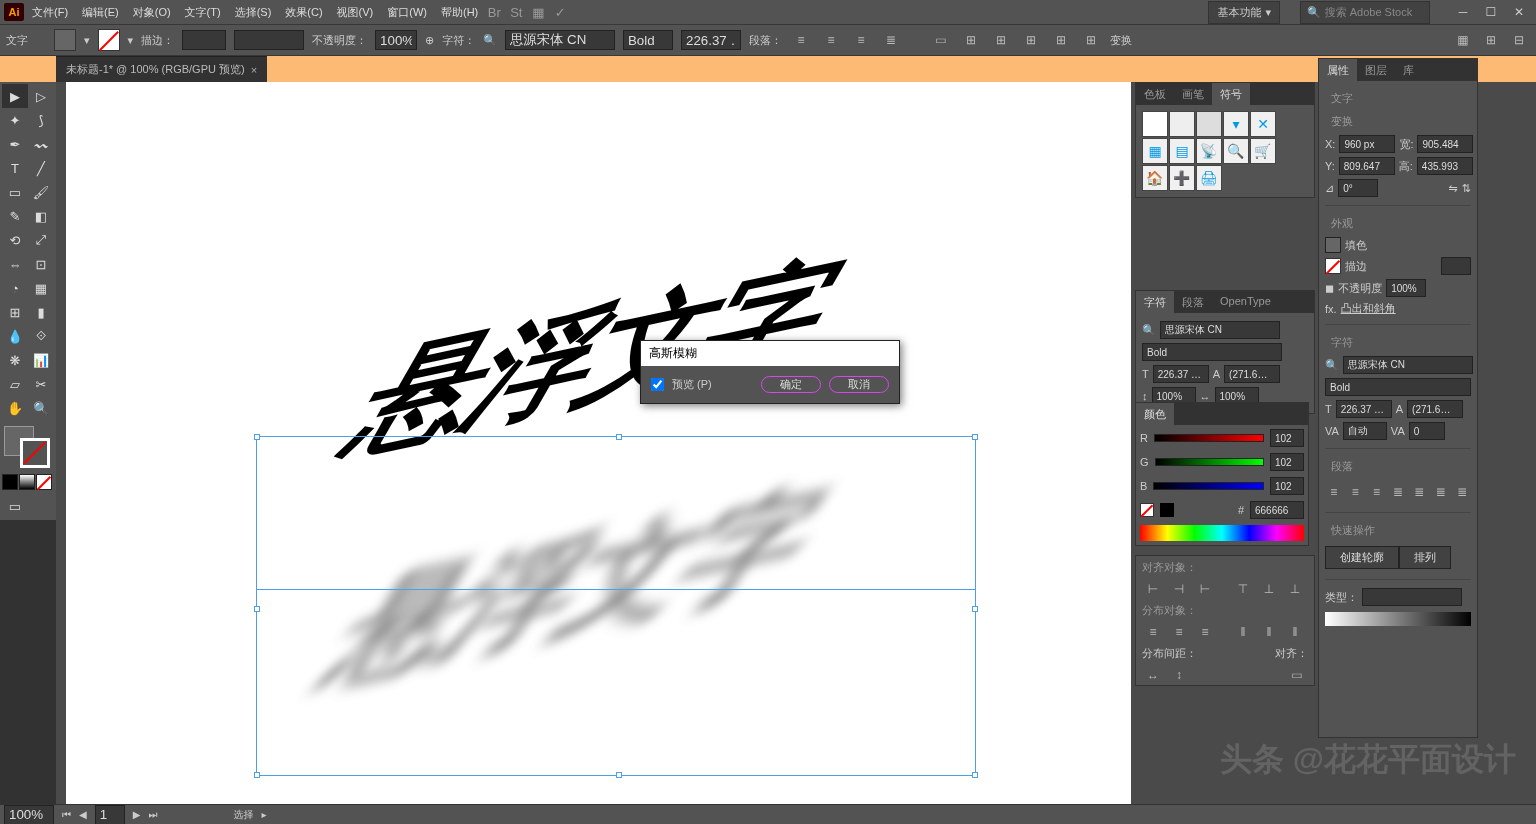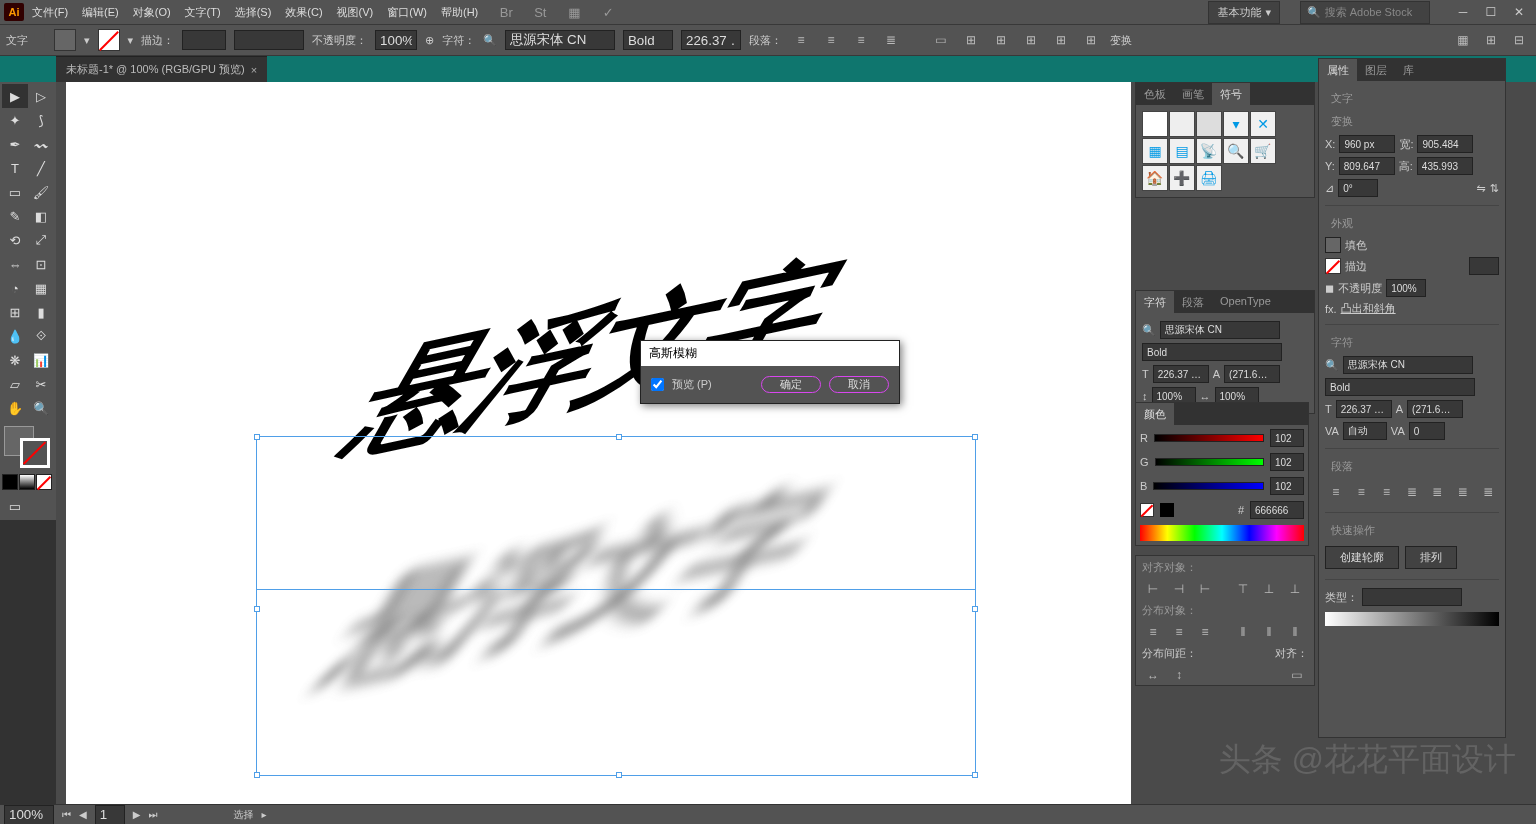--- a/index.html
+++ b/index.html
@@ -1,33 +1,33 @@
 <!DOCTYPE html>
 <html><head>
 <meta charset="utf-8">
 <style>
 *{margin:0;padding:0;box-sizing:border-box;font-family:"Microsoft YaHei",sans-serif;user-select:none}
 body{background:#323232;width:1536px;height:824px;overflow:hidden;position:relative;font-size:11px;color:#ccc}
 .menubar{height:24px;background:#535353;display:flex;align-items:center;padding:0 4px;gap:2px}
 .ai-logo{width:20px;height:18px;background:#310000;color:#ff9a00;display:flex;align-items:center;justify-content:center;font-weight:bold;font-size:11px;border-radius:2px}
 .menu-item{padding:3px 6px;color:#ddd;cursor:pointer}
-.menu-icons{display:flex;gap:18px;margin-left:12px;color:#999}
+.menu-icons{display:flex;gap:6px;margin-left:0;color:#999}
 .menu-icon{width:16px;height:16px;display:flex;align-items:center;justify-content:center;font-size:13px}
 .right-controls{margin-left:auto;display:flex;align-items:center;gap:20px}
 .workspace-drop{padding:3px 8px;background:#424242;border:1px solid #333;display:flex;align-items:center;gap:4px}
 .search-box{background:#424242;border:1px solid #333;padding:3px 6px;display:flex;align-items:center;gap:4px;width:130px;color:#888}
 .window-btns{display:flex;gap:2px}
 .window-btn{width:26px;height:20px;display:flex;align-items:center;justify-content:center;color:#ccc;font-size:12px}
 .controlbar{height:32px;background:#535353;border-top:1px solid #383838;border-bottom:1px solid #383838;display:flex;align-items:center;padding:0 6px;gap:8px}
 .ctrl-label{color:#ccc;font-size:11px}
 .ctrl-swatch{width:22px;height:22px;border:1px solid #333;background:#fff}
 .ctrl-nostroke{width:22px;height:22px;border:1px solid #333;background:#fff;position:relative}
 .ctrl-nostroke::after{content:"";position:absolute;width:130%;height:2px;background:red;top:50%;left:-15%;transform:rotate(-45deg)}
 .ctrl-input{background:#383838;border:1px solid #222;color:#ddd;padding:2px 4px;height:20px}
-.doc-tab-bar{height:26px;background:#0f766e;display:flex;align-items:stretch;padding-left:56px}
+.doc-tab-bar{height:26px;background:#fdba74;display:flex;align-items:stretch;padding-left:56px}
 .doc-tab{background:#323232;color:#bbb;padding:4px 10px;display:flex;align-items:center;gap:6px;font-size:11px;border-top:1px solid #222}
 .tab-close{color:#aaa}
 .toolbar{position:absolute;left:0;top:82px;width:56px;background:#535353;display:flex;flex-wrap:wrap;padding:2px;gap:0}
 .tool{width:26px;height:24px;display:flex;align-items:center;justify-content:center;color:#ddd;font-size:13px;position:relative;cursor:pointer}
 .tool.sel{background:#323232}
 .fill-stroke{width:52px;height:48px;position:relative;margin-top:4px}
 .fill-sq{position:absolute;width:30px;height:30px;background:#666;border:1px solid #999;top:2px;left:2px}
 .stroke-sq{position:absolute;width:30px;height:30px;background:#535353;border:3px solid #fff;top:14px;left:18px}
 .stroke-sq .red-line{position:absolute;width:130%;height:2px;background:red;top:45%;left:-15%;transform:rotate(-45deg)}
 .color-row{display:flex;gap:1px;margin-top:2px}
@@ -55,21 +55,21 @@
 .symb-grid{display:grid;grid-template-columns:repeat(5,26px);gap:1px}
 .symb{width:26px;height:26px;border:1px solid #444;background:#f0f0f0;display:flex;align-items:center;justify-content:center;color:#0099e5;font-size:14px}
 .prop-row{display:flex;align-items:center;gap:4px;padding:2px 0}
 .prop-input{background:#383838;border:1px solid #222;color:#ddd;padding:1px 4px;width:56px;height:18px;font-size:10px}
 .color-sliders{display:flex;flex-direction:column;gap:6px;padding:4px}
 .cslide{display:flex;align-items:center;gap:6px}
 .cslide-track{flex:1;height:8px;border:1px solid #222}
 .align-row{display:flex;gap:4px;padding:4px 0}
 .align-btn{width:22px;height:20px;background:#535353;display:flex;align-items:center;justify-content:center;color:#bbb;font-size:12px;border:1px solid transparent}
 .statusbar{position:absolute;left:0;right:0;bottom:0;height:20px;background:#535353;display:flex;align-items:center;padding:0 4px;font-size:10px;color:#ccc;gap:8px;border-top:1px solid #333}
-.watermark{position:absolute;right:20px;bottom:22px;font-size:32px;color:#666;font-weight:normal;opacity:.9}
+.watermark{position:absolute;right:20px;bottom:22px;font-size:32px;color:#666;font-weight:bold;opacity:.9}
 .spectrum{height:16px;background:linear-gradient(to right,#f00,#ff0,#0f0,#0ff,#00f,#f0f,#f00)}
 .section-label{color:#999;font-size:11px;padding:4px 6px}
 .small-btn{padding:3px 14px;background:#424242;border:1px solid #222;color:#ddd;font-size:11px}
 .grad-bar{height:14px;background:linear-gradient(to right,#fff,#000);margin:4px 0}
 </style>
 </head>
 <body>
 
 <div class="menubar">
   <div class="ai-logo">Ai</div>
@@ -314,21 +314,21 @@
     <span>对齐：</span>
   </div>
   <div class="align-row" style="padding:0 6px">
       <div class="align-btn">↔</div>
       <div class="align-btn">↕</div>
       <div style="flex:1"></div>
       <div class="align-btn">▭</div>
     </div>
 </div>
 
-<div class="panel" style="left:1318px;top:58px;width:188px;height:680px;overflow:hidden">
+<div class="panel" style="left:1318px;top:58px;width:160px;height:680px;overflow:hidden">
   <div class="panel-tabs">
     <div class="ptab act">属性</div>
     <div class="ptab">图层</div>
     <div class="ptab">库</div>
   </div>
   <div class="panel-body">
     <div class="section-label">文字</div>
     <div class="section-label">变换</div>
     <div class="prop-row">X:<input class="prop-input" value="960 px" style=""> 宽:<input class="prop-input" value="905.484" style=""></div>
     <div class="prop-row">Y:<input class="prop-input" value="809.647" style=""> 高:<input class="prop-input" value="435.993" style=""></div>
@@ -368,21 +368,21 @@
         <div class="align-btn">≡</div>
         <div class="align-btn">≡</div>
         <div class="align-btn">≡</div>
         <div class="align-btn">≣</div>
         <div class="align-btn">≣</div>
         <div class="align-btn">≣</div>
         <div class="align-btn">≣</div>
       </div>
     <div style="border-top:1px solid #444;margin:6px 0"></div>
     <div class="section-label">快速操作</div>
-    <div style="display:flex;gap:6px;padding:4px 0">
+    <div style="display:flex;padding:4px 0">
         <button class="small-btn">创建轮廓</button>
         <button class="small-btn">排列</button>
       </div>
     <div style="border-top:1px solid #444;margin:6px 0"></div>
     <div class="prop-row">
         <span>类型：</span>
         <input class="prop-input" style="width: 100px;">
       </div>
     <div class="grad-bar"></div>
   </div>

